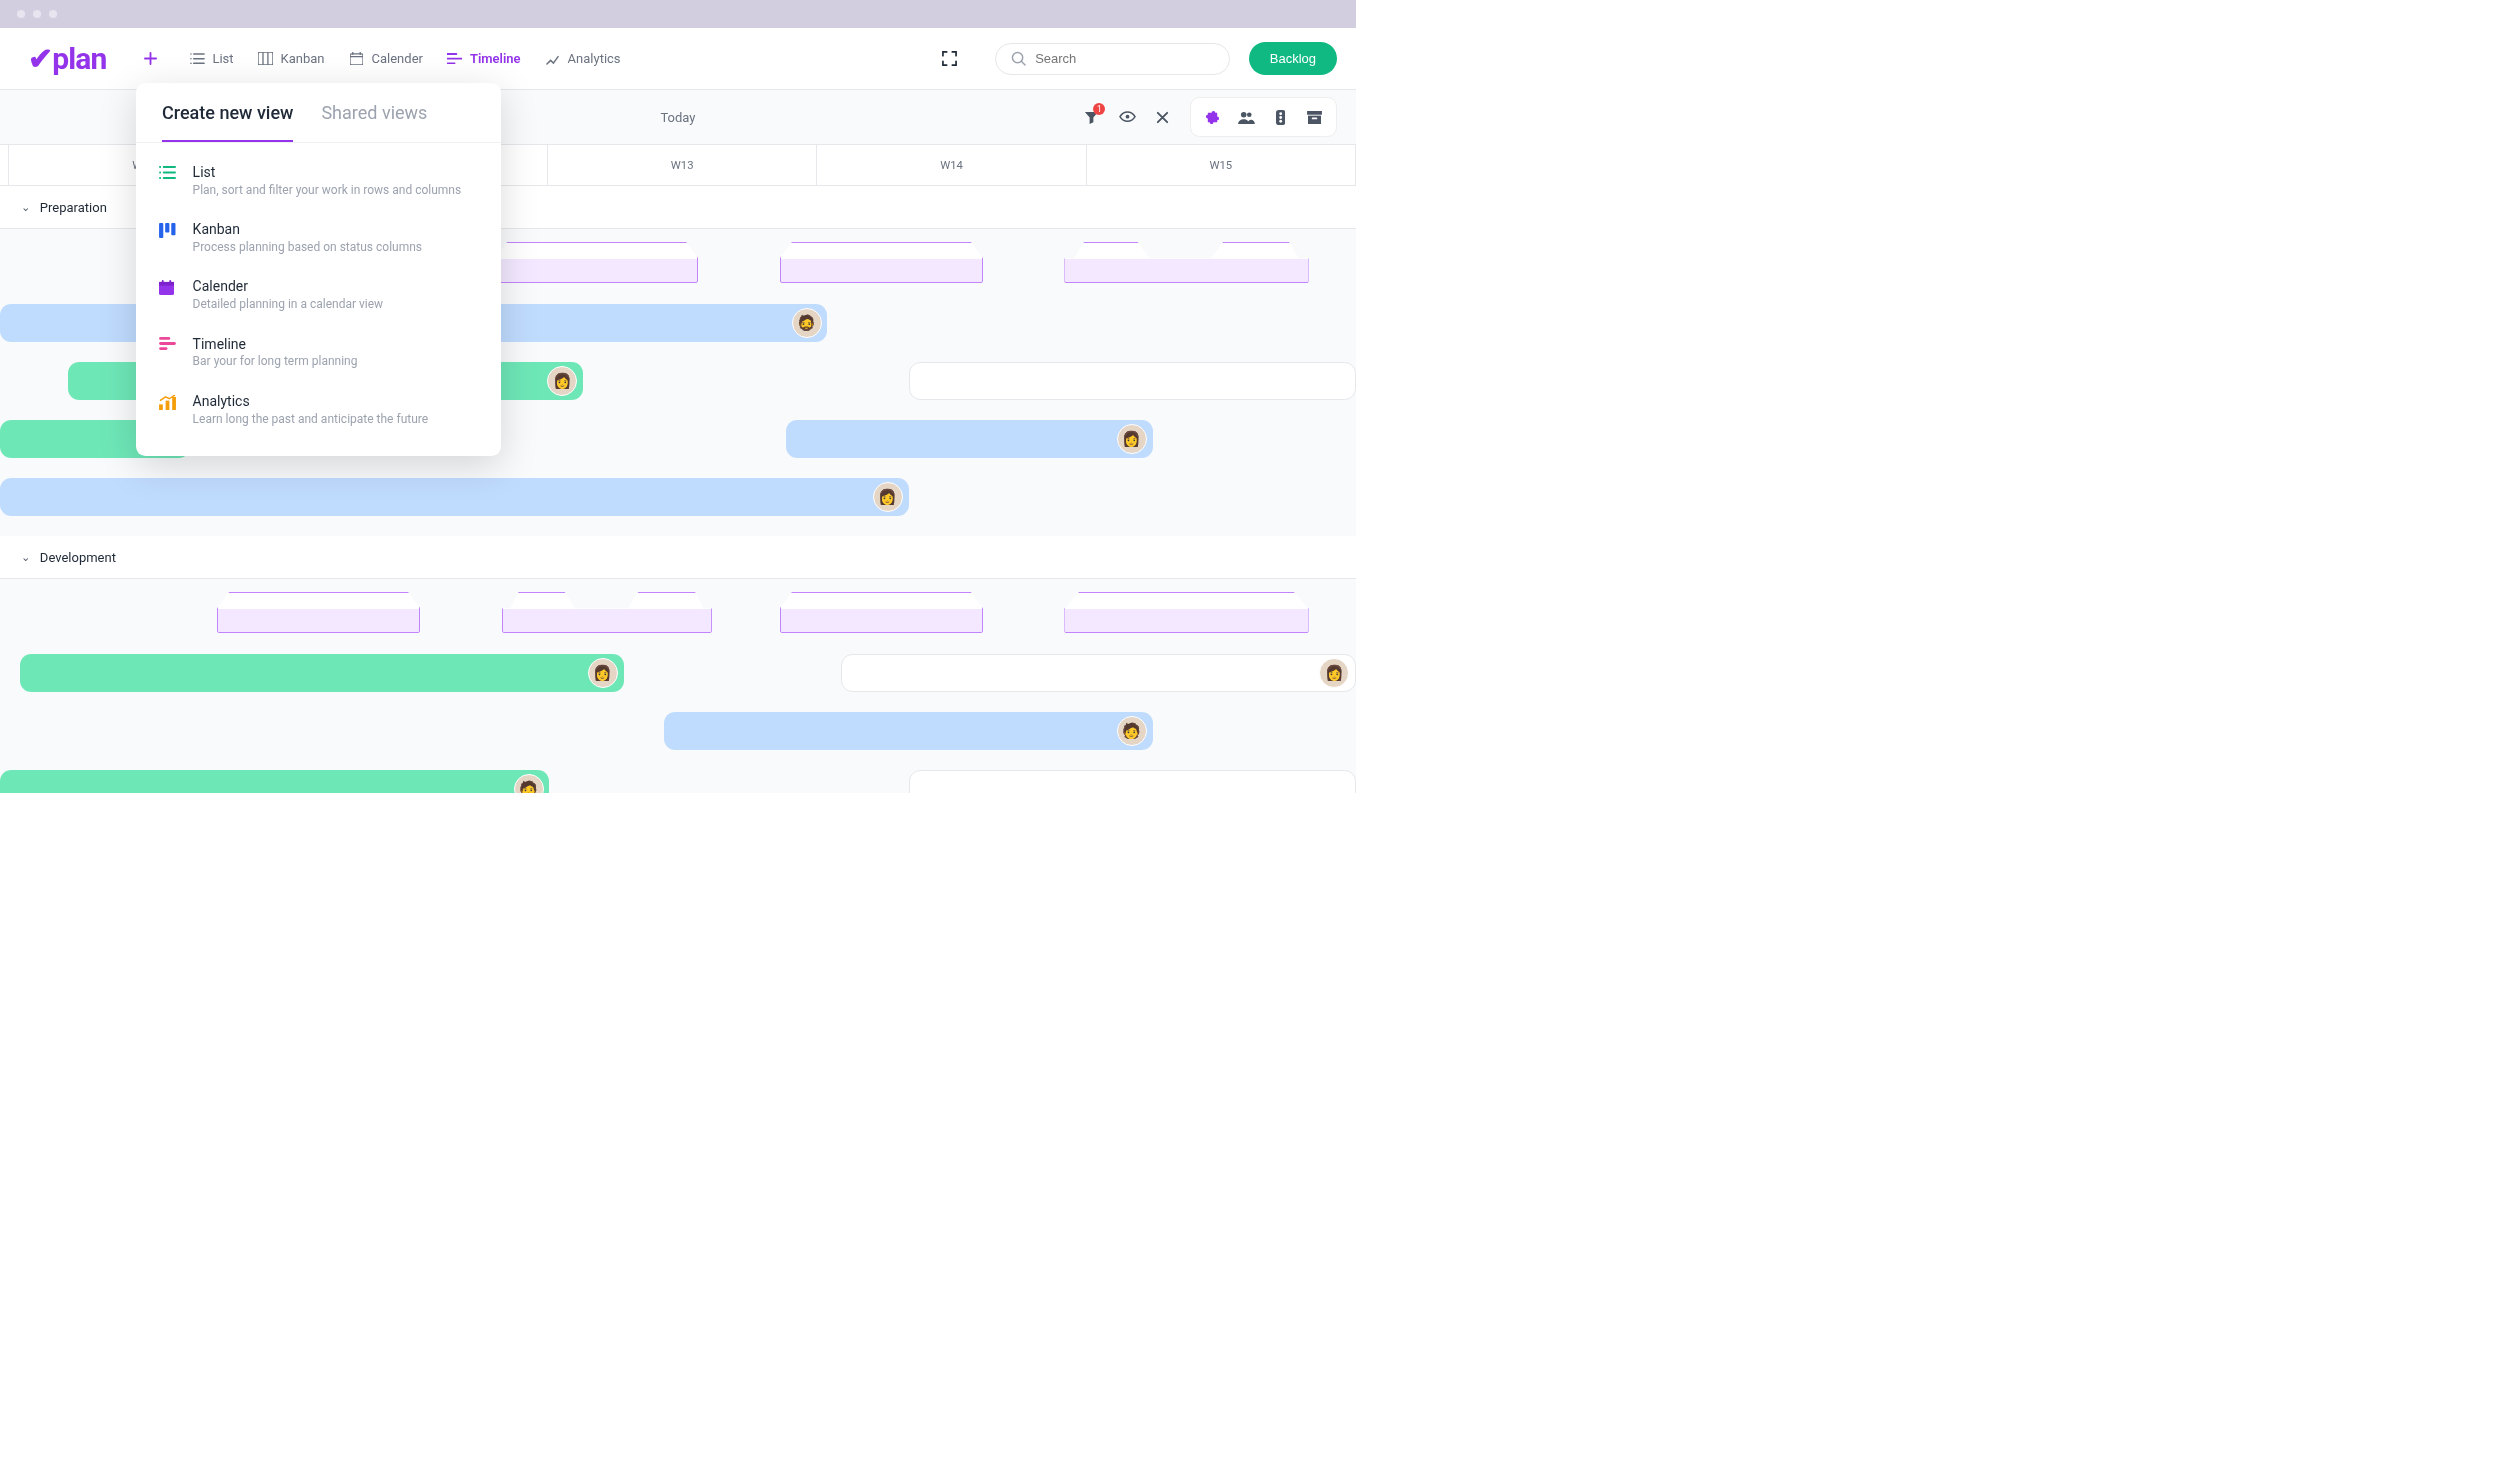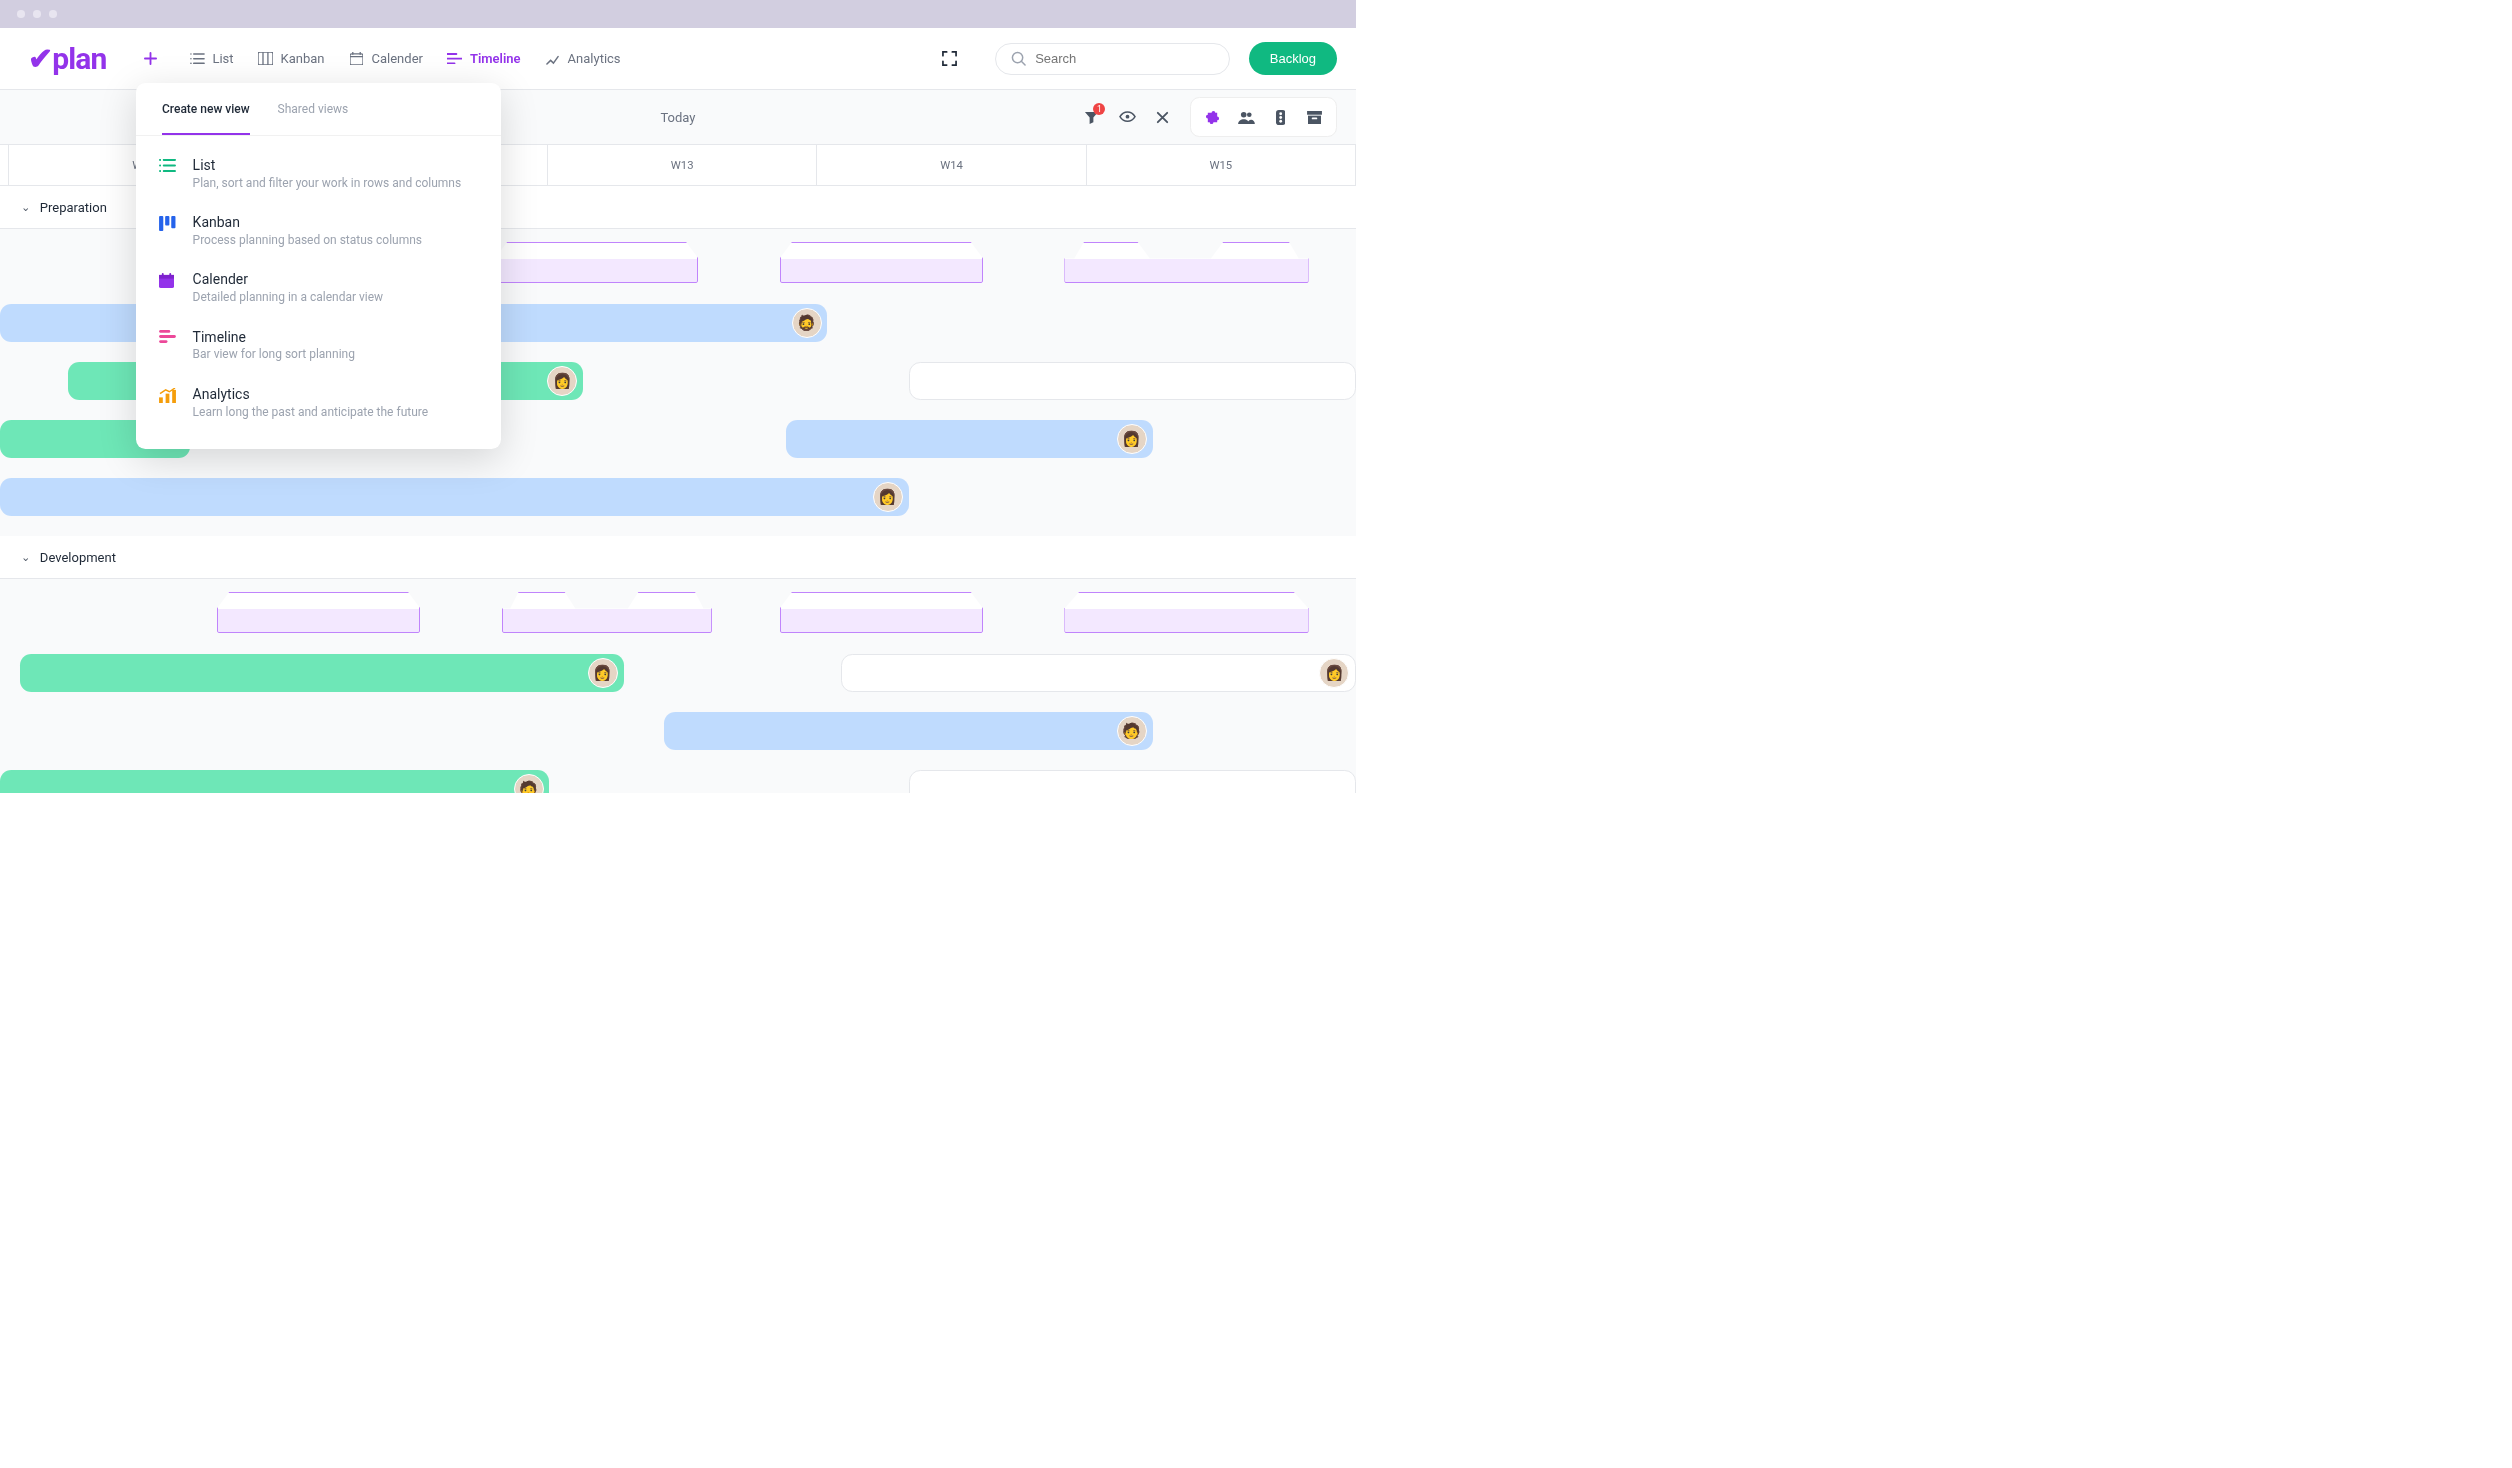--- a/index.html
+++ b/index.html
@@ -174,21 +174,21 @@
   border-radius: 9.4px;
   box-shadow: 0 9.4px 38px rgba(0,0,0,0.15);
   z-index: 100;
   overflow: hidden;
 }
 .dropdown-tabs {
   display: flex; padding: 0 26px; gap: 28px;
   border-bottom: 0.9px solid #f1f1f1;
 }
 .dtab {
-  padding: 19px 0 17px; font-size: 12px;
+  padding: 19px 0 17px; font-size: 18px;
   border-bottom: 2.8px solid transparent; cursor: pointer;
   color: #9ca3af;
   text-align: center;
 }
 .dtab.active { color: #1f2937; font-weight: 500; border-bottom-color: #9333ea; }
 .dropdown-list { padding: 9.4px 0 17px; }
 .ditem {
   display: flex; gap: 17px; padding: 11.3px 22.6px;
   cursor: pointer;
 }
@@ -535,21 +535,21 @@
     <div class="ditem">
       <div class="ditem-icon">
           <svg width="17" height="13" viewBox="0 0 18 14">
             <rect x="0" y="0" width="12" height="3" rx="1.5" fill="#ec4899"></rect>
             <rect x="0" y="5.5" width="18" height="3" rx="1.5" fill="#ec4899"></rect>
             <rect x="0" y="11" width="9" height="3" rx="1.5" fill="#ec4899"></rect>
           </svg>
         </div>
       <div class="ditem-body">
         <div class="ditem-title">Timeline</div>
-        <div class="ditem-desc">Bar view for long sort planning</div>
+        <div class="ditem-desc">Bar your for long term planning</div>
       </div>
     </div>
     <div class="ditem">
       <div class="ditem-icon">
           <svg width="17" height="15" viewBox="0 0 18 16">
             <rect x="0" y="10" width="4" height="6" fill="#f59e0b"></rect>
             <rect x="7" y="6" width="4" height="10" fill="#f59e0b"></rect>
             <rect x="14" y="2" width="4" height="14" fill="#f59e0b"></rect>
             <path d="M1 6l6-4 4 2 6-4" stroke="#f59e0b" stroke-width="1.6" fill="none"></path>
           </svg>

